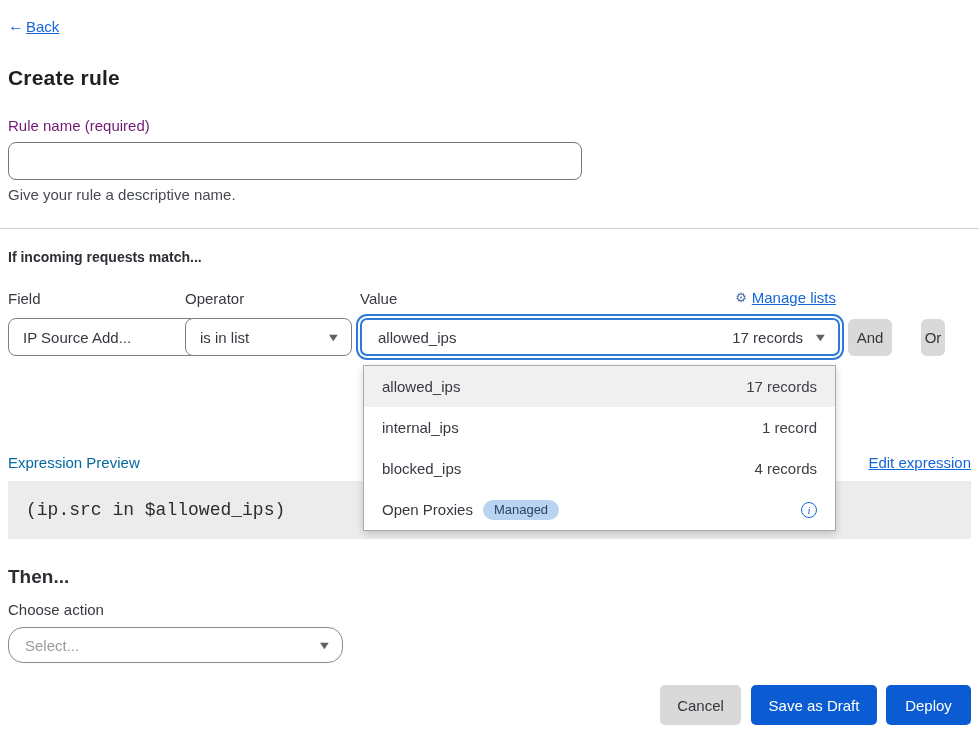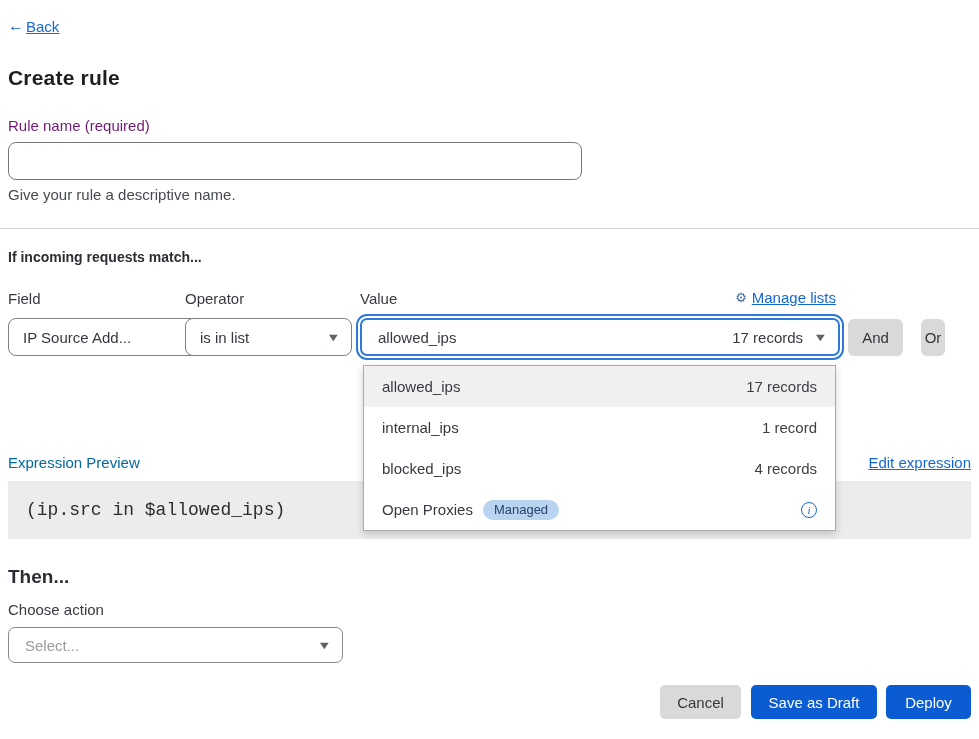--- a/index.html
+++ b/index.html
@@ -78,21 +78,21 @@
     font-size: 15px; color: #36393f; cursor: pointer;
   }
   .value-select .spacer { flex: 1; }
   .value-meta { color: #36393f; margin-right: 4px; }
 
   .logic-btn {
     position: absolute; top: 319px; height: 37px;
     background: #d9d9d9; color: #33363b; border: none; border-radius: 6px;
     font-family: "Liberation Sans", sans-serif; font-size: 15px; cursor: pointer;
   }
-  .and-btn { left: 848px; width: 55px; }
+  .and-btn { left: 848px; width: 44px; }
   .or-btn { left: 921px; width: 24px; }
 
   
   .list-dropdown {
     position: absolute; left: 363px; top: 365px; width: 473px;
     background: #fff; border: 1px solid #ababab;
     box-shadow: 0 3px 8px rgba(0,0,0,0.18);
     z-index: 5;
   }
   .list-row {
@@ -119,29 +119,29 @@
     position: absolute; left: 8px; top: 481px; width: 963px; height: 58px;
     background: #ececec; display: flex; align-items: center; padding: 0 18px;
   }
   .expr-code { font-family: "Liberation Mono", monospace; font-size: 18px; color: #2d2d2d; text-align: center; }
 
   
   .then-heading { position: absolute; left: 8px; top: 566px; font-size: 19px; font-weight: bold; color: #2b2e33; }
   .choose-action-label { position: absolute; left: 8px; top: 601px; color: #36393f; }
   .action-select {
     position: absolute; left: 8px; top: 627px; width: 335px; height: 36px;
-    border: 1px solid #8a8a8a; border-radius: 7px; background: #fff;
+    border: 1px solid #8a8a8a; border-radius: 15px; background: #fff;
     display: flex; align-items: center; padding: 0 12px 0 16px; cursor: pointer;
   }
   .action-placeholder { color: #9b9b9b; font-size: 15px; }
   .action-select .spacer { flex: 1; }
 
   
   .footer-btn {
-    position: absolute; top: 685px; height: 34px; border: none; border-radius: 5px;
+    position: absolute; top: 685px; height: 40px; border: none; border-radius: 5px;
     font-family: "Liberation Sans", sans-serif; font-size: 15px; cursor: pointer;
   }
   .cancel-btn { left: 660px; width: 81px; background: #d9d9d9; color: #33363b; }
   .primary-btn { background: #0b5bd3; color: #ffffff; }
   .save-draft-btn { left: 751px; width: 126px; }
   .deploy-btn { left: 886px; width: 85px; }
 </style>
 </head>
 <body>
 

